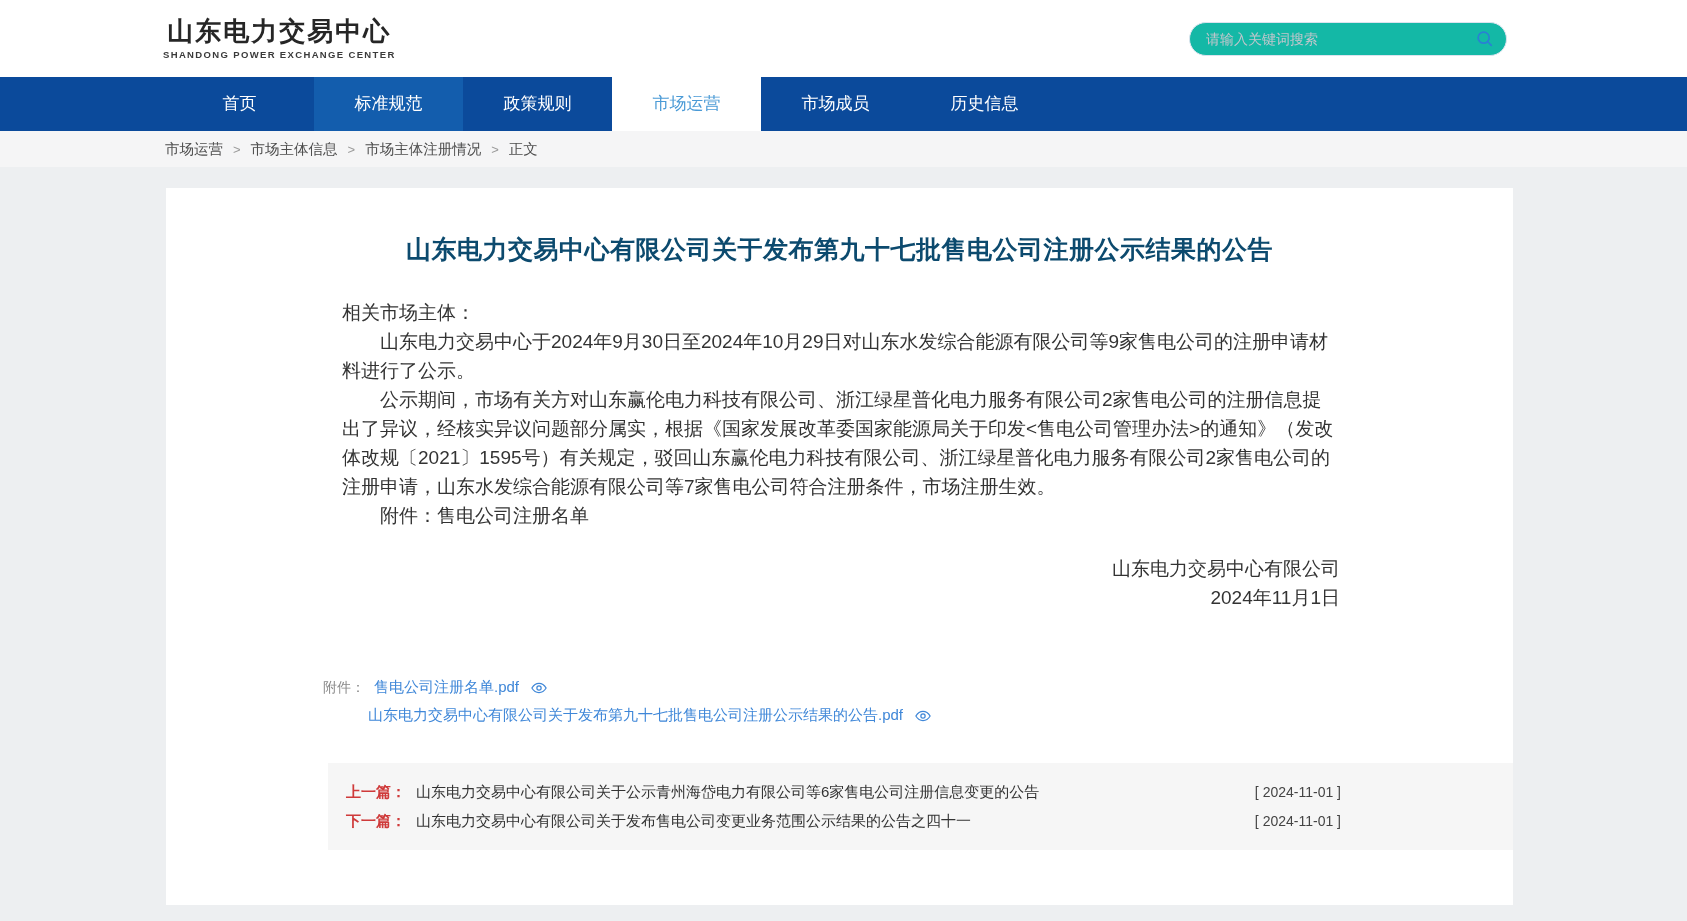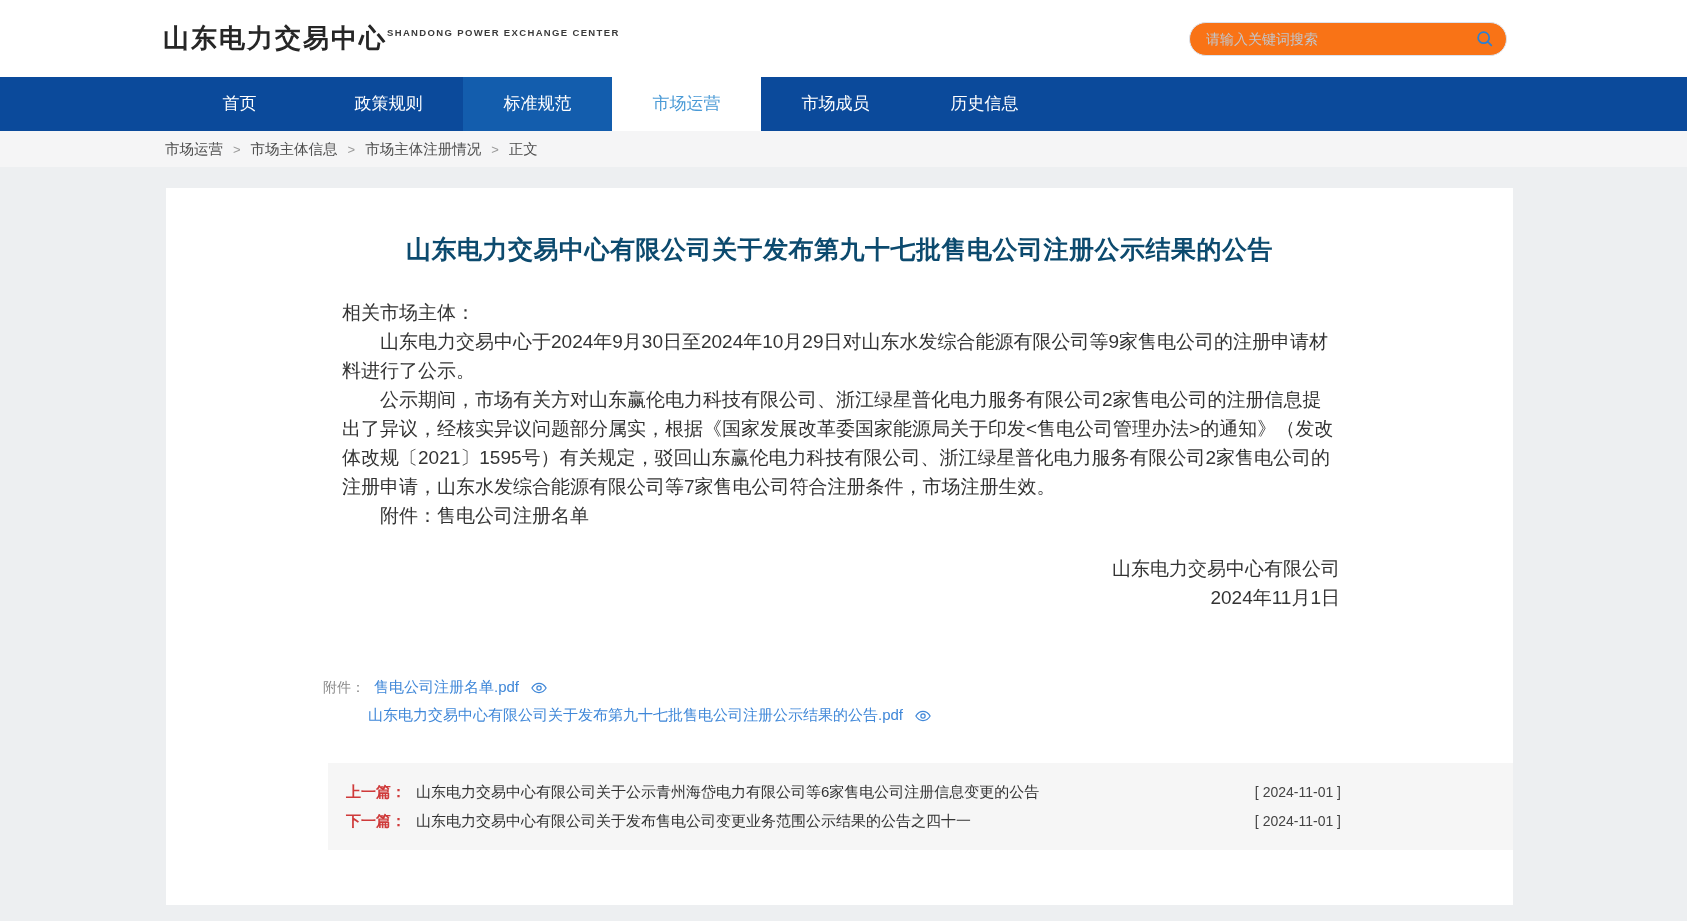--- a/index.html
+++ b/index.html
@@ -18,27 +18,27 @@
     display: flex; align-items: center; justify-content: space-between;
     padding: 0 180px 0 163px;
   }
   .logo { display: flex; align-items: center; gap: 14px; }
   .logo-mark { font-size: 50px; font-weight: bold; font-style: italic; letter-spacing: -2px; line-height: 1; }
   .logo-mark .blue { color: #1879d2; }
   .logo-mark .green { color: #3fa33c; position: relative; }
   .logo-mark .green .bolt {
     position: absolute; left: 10px; top: 9px; width: 12px; height: 18px;
   }
-  .logo-names { display: flex; flex-direction: row; justify-content: center; }
+  .logo-names { display: flex; flex-direction: column; justify-content: center; align-items: center; }
   .logo-cn { font-size: 26px; font-weight: bold; color: #262626; letter-spacing: 2px; line-height: 1.15; }
   .logo-en { font-size: 9.5px; font-weight: bold; color: #3a3a3a; letter-spacing: 1.35px; margin-top: 3px; }
 
   .search-box {
     width: 318px; height: 34px; border: 1px solid #dbe3ee; border-radius: 17px;
-    display: flex; align-items: center; padding: 0 12px 0 16px; background: #f97316;
+    display: flex; align-items: center; padding: 0 12px 0 16px; background: #14b8a6;
   }
   .search-box input {
     border: none; outline: none; flex: 1; font-size: 14px; color: #333;
     font-family: inherit; background: transparent;
   }
   .search-box input::placeholder { color: #c2c6cc; }
   .search-btn { width: 20px; height: 20px; cursor: pointer; display: flex; align-items: center; justify-content: center; background: none; border: none; }
 
   
   .main-nav {
@@ -116,22 +116,22 @@
       <svg width="17" height="17" viewBox="0 0 20 20">
         <circle cx="9" cy="9" r="6.5" fill="none" stroke="#2a80d4" stroke-width="2"></circle>
         <line x1="13.8" y1="13.8" x2="18" y2="18" stroke="#2a80d4" stroke-width="2" stroke-linecap="round"></line>
       </svg>
     </button>
   </div>
 </div>
 
 <div class="main-nav">
   <div class="nav-item">首页</div>
+  <div class="nav-item hover">标准规范</div>
   <div class="nav-item">政策规则</div>
-  <div class="nav-item hover">标准规范</div>
   <div class="nav-item active">市场运营</div>
   <div class="nav-item">市场成员</div>
   <div class="nav-item">历史信息</div>
 </div>
 
 <div class="breadcrumb">
   <span class="crumb">市场运营</span>
   <span class="sep">&gt;</span>
   <span class="crumb">市场主体信息</span>
   <span class="sep">&gt;</span>

